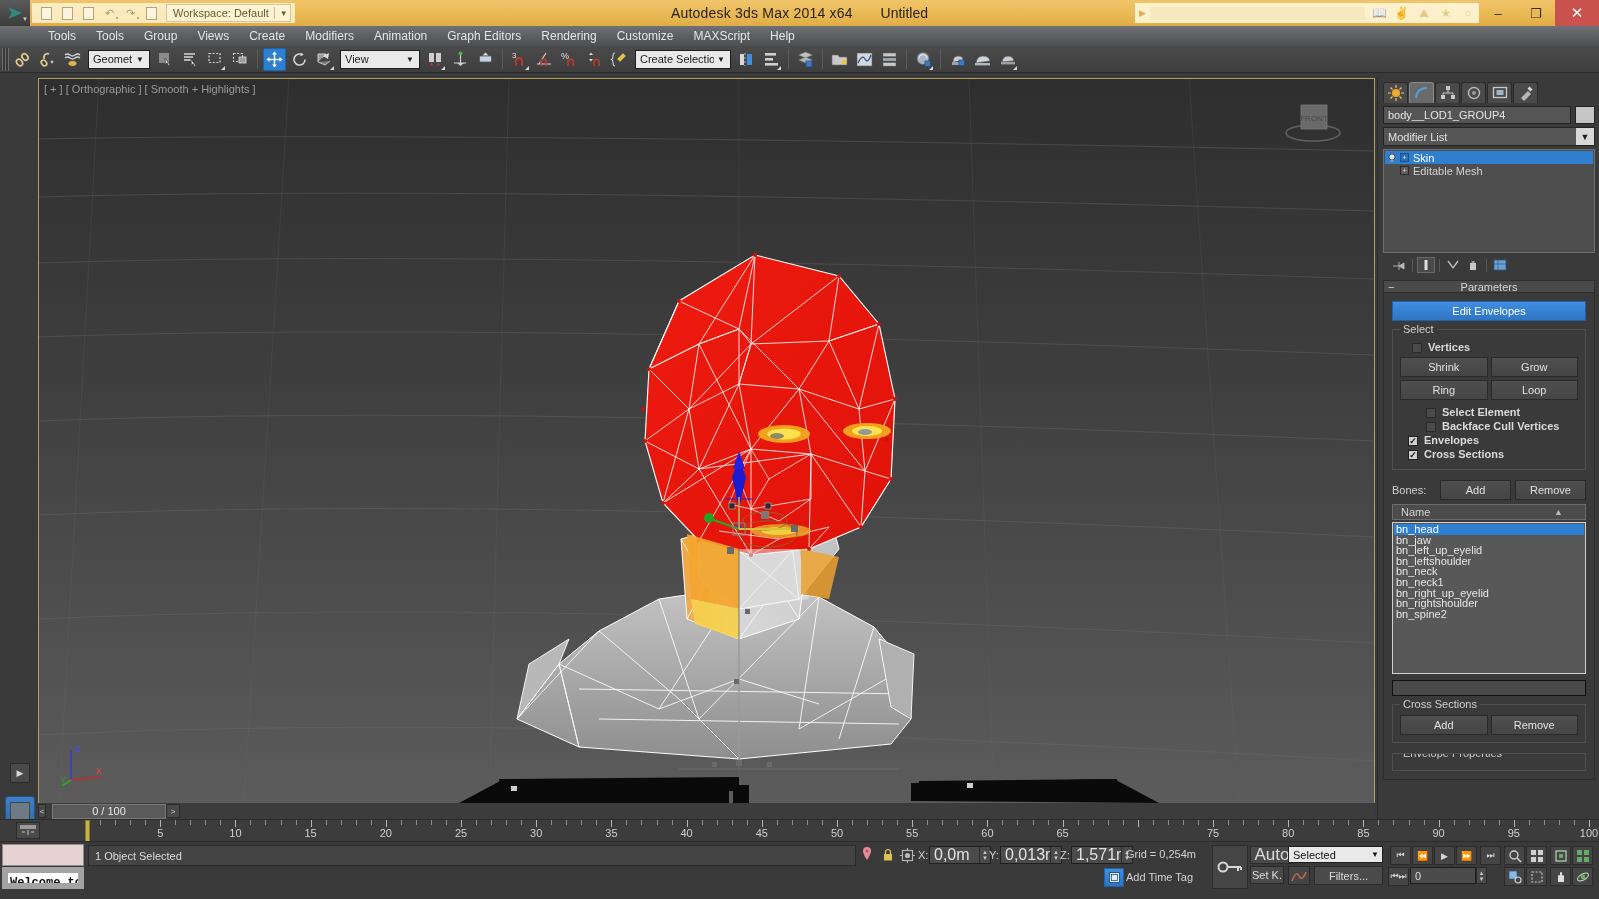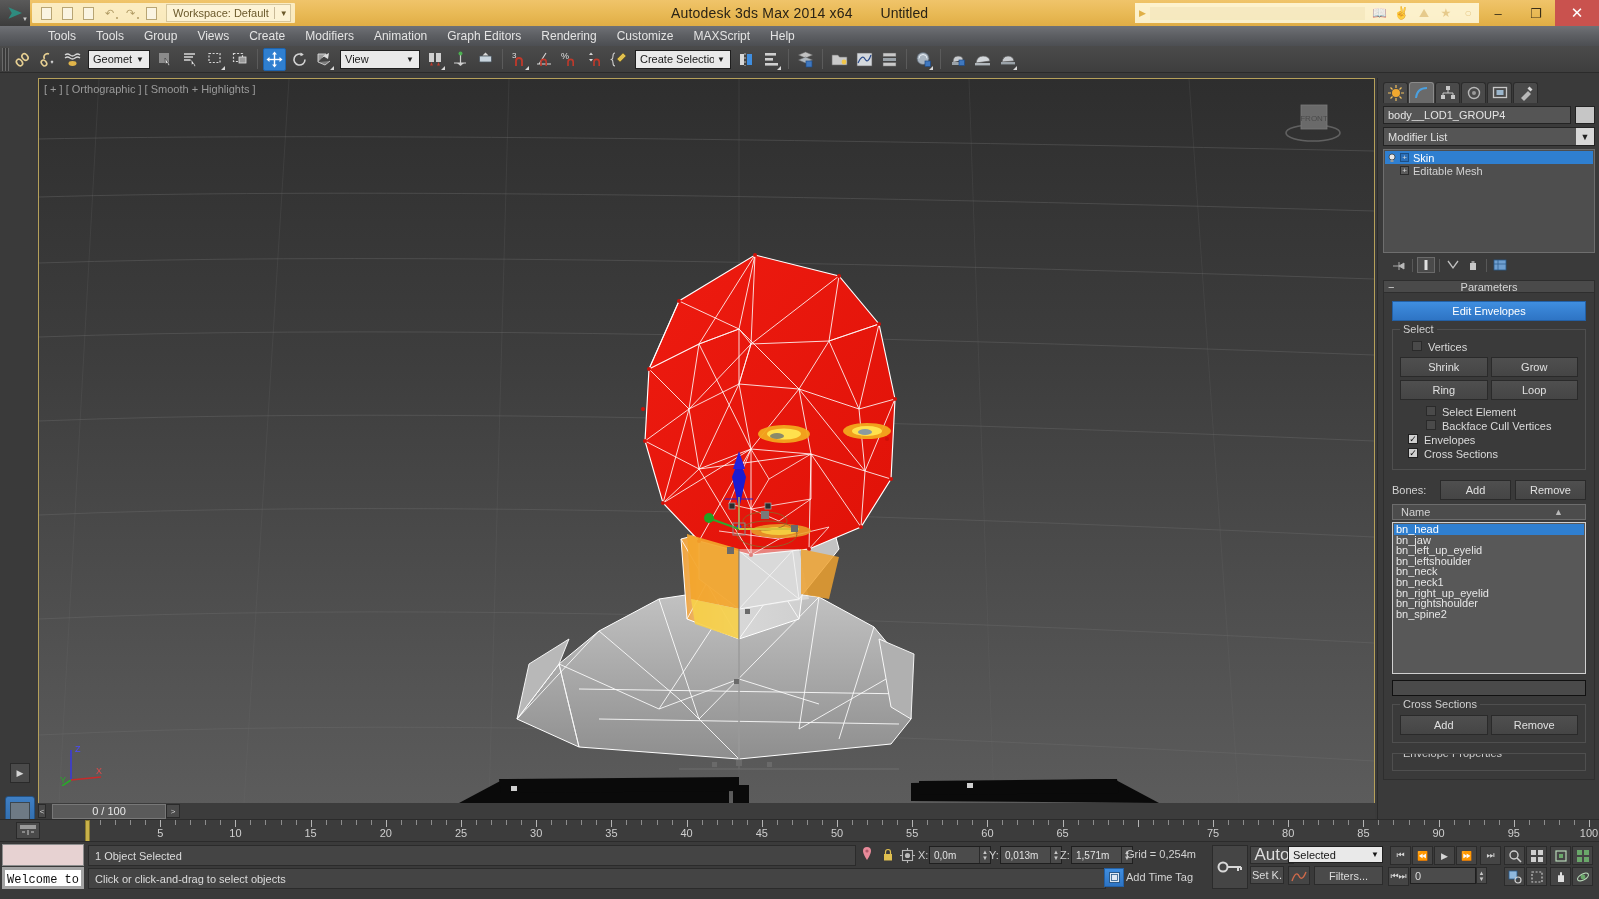--- a/index.html
+++ b/index.html
@@ -129,21 +129,21 @@
     padding:8px 8px 8px; }
   .btn3d { background:linear-gradient(180deg,#4f4f4f,#454545); border:1px solid #2a2a2a;
     color:#e0e0e0; font-size:11px; height:20px; display:flex; align-items:center;
     justify-content:center; }
   .btn-blue { background:linear-gradient(180deg,#3f8ee0,#2e74c4); border:1px solid #2360a5;
     color:#fff; font-size:11px; height:20px; display:flex; align-items:center;
     justify-content:center; width:100%; }
   .group { border:1px solid #4f4f4f; margin-top:8px; padding:9px 7px 7px; position:relative; }
   .group > .glabel { position:absolute; left:7px; top:-7px; background:#3a3a3a;
     padding:0 3px; font-size:11px; color:#cfcfcf; }
-  .chkrow { display:flex; align-items:flex-start; margin:2px 0; font-size:11px; color:#dadada; }
+  .chkrow { display:flex; align-items:flex-end; margin:2px 0; font-size:11px; color:#dadada;font-weight:bold; }
   .chk { width:10px; height:10px; background:#cfcfcf; border:1px solid #1f1f1f;
     margin-right:6px; display:flex; align-items:center; justify-content:center;
     font-size:9px; color:#111; line-height:8px; }
   .chk.dk { background:#4a4a4a; border-color:#2a2a2a; }
   .grid2 { display:grid; grid-template-columns:1fr 1fr; gap:3px; margin-top:4px; }
   .listhdr { height:16px; background:#4c4c4c; border:1px solid #6c6c6c; display:flex;
     align-items:center; padding:0 8px; font-size:11px; position:relative; margin-top:4px; }
   .listhdr .sortarw { position:absolute; right:22px; color:#b9b9b9; font-size:9px; }
   .bonelist { height:152px; background:#585858; border:1px solid #d0d0d0; margin-top:2px;
     padding:1px; overflow:hidden; }
@@ -172,34 +172,34 @@
   .tlab { position:absolute; top:7px; font-size:11px; color:#cfcfcf; transform:translateX(-50%); }
   #ts-marker { position:absolute; left:85px; top:0; width:5px; height:22px;
     background:#c9b24a; border:1px solid #8a7a2d; }
 
   
   #statuswrap { position:absolute; left:0; top:841px; width:1599px; height:58px;
     background:#3a3a3a; border-top:1px solid #2b2b2b; }
   #maxscript-mini { position:absolute; left:2px; top:2px; width:82px; height:22px;
     background:#e7d2d2; border:1px solid #8d8d8d; }
   #maxscript-in { position:absolute; left:2px; top:25px; width:82px; height:22px;
-    background:#fff; border:3px solid #a3a3a3; color:#111; font-size:12px;
-    font-family:"Liberation Mono", monospace; padding:3px 2px; overflow:hidden; white-space:nowrap; }
+    background:#fff; border:6px solid #a3a3a3; color:#111; font-size:12px;
+    font-family:"Liberation Mono", monospace; padding:3px 2px; overflow:hidden; white-space:nowrap;font-weight:bold; }
   #status1 { position:absolute; left:88px; top:3px; width:768px; height:21px;
     background:#444; border:1px solid #2b2b2b; font-size:11px; color:#dcdcdc;
     padding:4px 6px; }
   #status2 { position:absolute; left:88px; top:26px; width:1018px; height:21px;
     background:#444; border:1px solid #2b2b2b; font-size:11px; color:#dcdcdc;
     padding:4px 6px; }
   .sbico { position:absolute; width:18px; height:18px; top:4px; display:flex;
     align-items:center; justify-content:center; }
   .coordfield { position:absolute; top:4px; height:18px; background:#4b4b4b;
     border:1px solid #1f1f1f; display:flex; align-items:center; }
   .coordfield .lb { position:absolute; left:-12px; font-size:11px; color:#cfcfcf; }
-  .coordfield .v { padding-left:4px; font-size:10px; color:#e2e2e2; white-space:nowrap; }
+  .coordfield .v { padding-left:4px; font-size:16px; color:#e2e2e2; white-space:nowrap; }
   .coordfield .sp { position:absolute; right:0; top:0; width:11px; height:16px;
     background:#4a4a4a; border-left:1px solid #2a2a2a; display:flex; flex-direction:column;
     align-items:center; justify-content:center; font-size:6px; color:#c8c8c8; line-height:6px; }
   #gridlabel { position:absolute; left:1126px; top:6px; font-size:11px; color:#d3d3d3; }
   #addtimetag { position:absolute; left:1126px; top:29px; font-size:11px; color:#d3d3d3; }
   #timetagbtn { position:absolute; left:1104px; top:26px; width:20px; height:19px;
     background:linear-gradient(180deg,#3f8ee0,#2e74c4); border:1px solid #2360a5;
     display:flex; align-items:center; justify-content:center; }
 
   #keybtn { position:absolute; left:1212px; top:3px; width:36px; height:44px;
@@ -1135,21 +1135,20 @@
       <div class="tlab" style="left: 1504px;">100</div>
     </div>
   <div id="ts-marker"></div>
 </div>
 
 <div id="statuswrap">
   <div id="maxscript-mini"></div>
   <div id="maxscript-in">Welcome to</div>
 
   <div id="status1">1 Object Selected</div>
-  <div id="status2">Click or click-and-drag to select objects</div>
 
   <div class="sbico" style="left:858px">
     <svg width="12" height="18" viewBox="0 0 12 18">
         <path d="M6 1a4 4 0 0 1 4 4c0 3-4 9-4 9S2 8 2 5a4 4 0 0 1 4-4z" fill="#e88a9a"></path>
       <circle cx="6" cy="5" r="1.6" fill="#b05a6a"></circle>
       </svg>
   </div>
   <div class="sbico" style="left:879px">
     <svg width="12" height="14" viewBox="0 0 12 14">
         <path d="M3.5 6V4a2.5 2.5 0 0 1 5 0v2" fill="none" stroke="#e0c050" stroke-width="1.2"></path>

